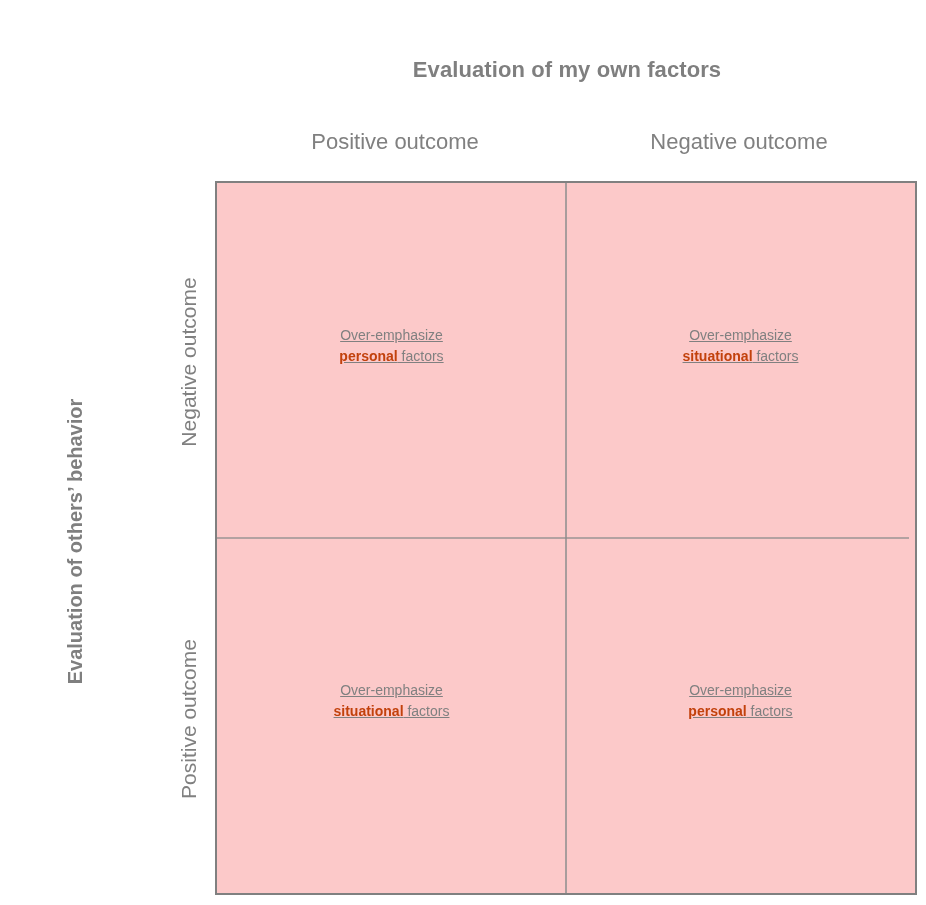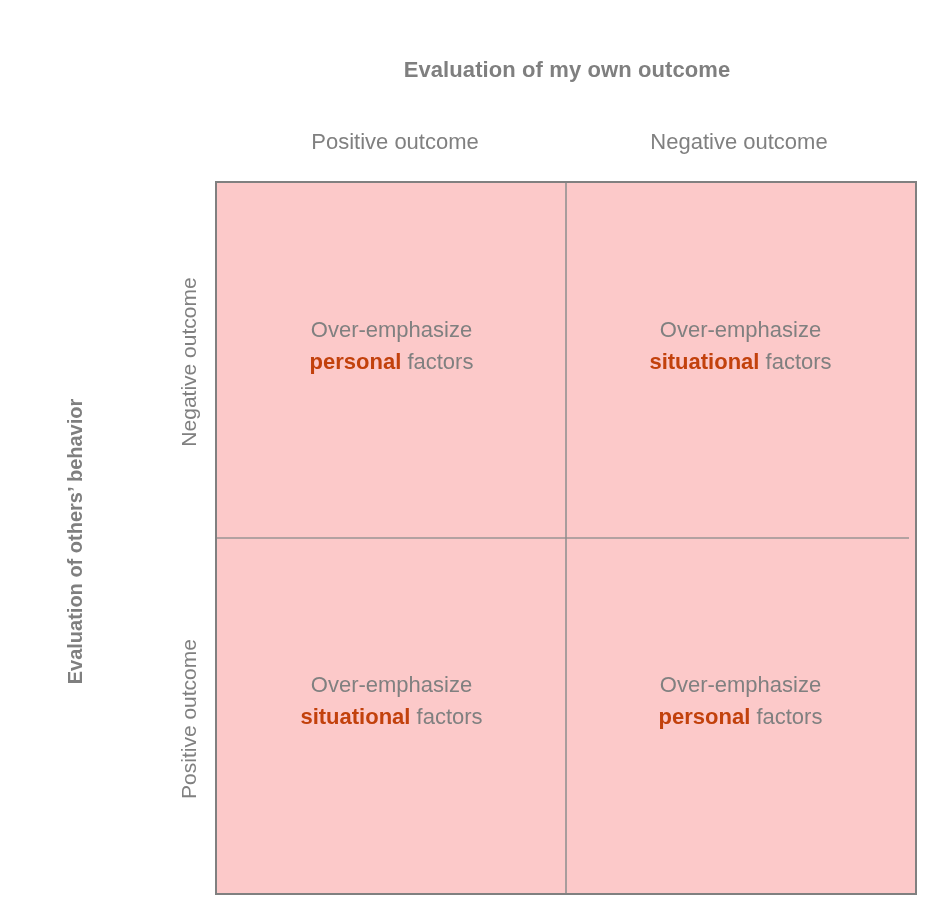--- a/index.html
+++ b/index.html
@@ -98,24 +98,25 @@
     align-items: center;
     justify-content: center;
   }
   #quadrant-top-left     { left: 0;   top: 0;   }
   #quadrant-top-right    { left: 50%; top: 0;   }
   #quadrant-bottom-left  { left: 0;   top: 50%; }
   #quadrant-bottom-right { left: 50%; top: 50%; }
 
   .quadrant-text {
     text-align: center;
-    font-size: 22px;
+    font-size: 14px;
     line-height: 1.45;
     color: #808080;
     padding-bottom: 30px;
+    text-decoration: underline;
   }
   .quadrant-text b {
     font-weight: bold;
     color: #c2410c;
   }
 
   
   #divider-vertical {
     position: absolute;
     left: 50%;
@@ -133,21 +134,21 @@
     width: 99.2%;
     height: 2px;
     margin-top: -1px;
     background: #8c8c8c;
     opacity: 0.65;
   }
 </style>
 </head>
 <body>
 
-<div id="col-axis-title">Evaluation of my own outcome</div>
+<div id="col-axis-title">Evaluation of my own factors</div>
 
 <div id="col-header-positive" class="col-header">Positive outcome</div>
 <div id="col-header-negative" class="col-header">Negative outcome</div>
 
 <div id="row-axis-title">Evaluation of others’ behavior</div>
 
 <div id="row-header-negative" class="row-header">Negative outcome</div>
 <div id="row-header-positive" class="row-header">Positive outcome</div>
 
 <div id="matrix">

